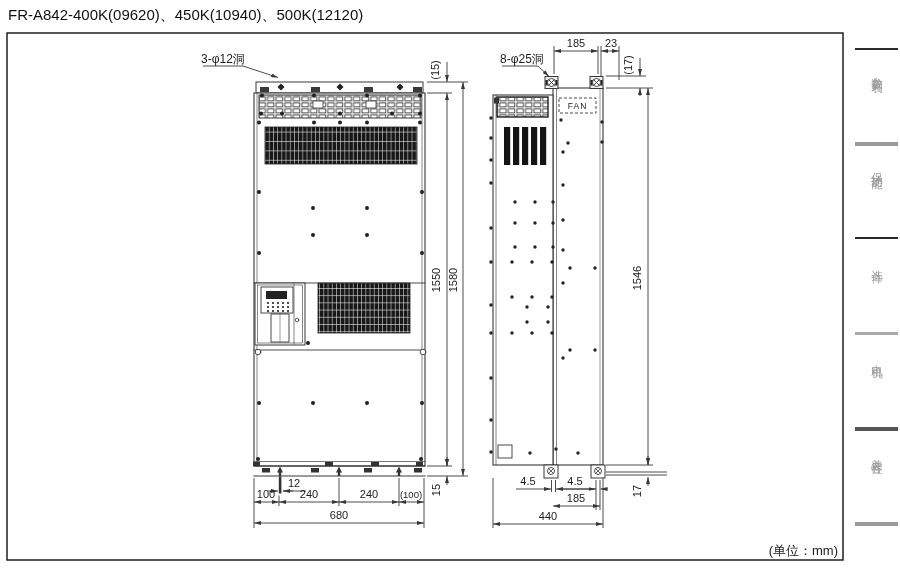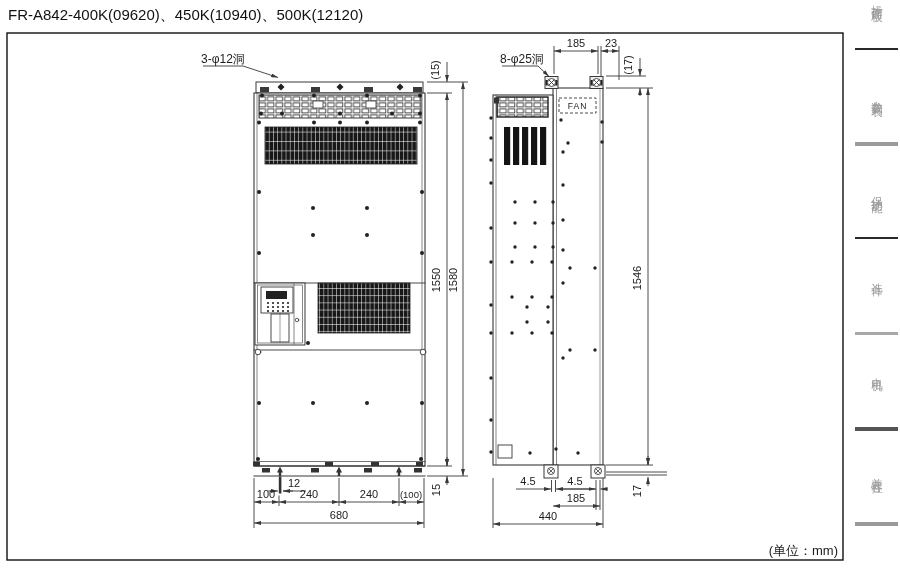--- a/index.html
+++ b/index.html
@@ -1,17 +1,17 @@
 <!DOCTYPE html>
 <html><head>
 <meta charset="utf-8">
 <style>
   html,body{margin:0;padding:0;background:#fff;}
   .page{position:relative;width:900px;height:568px;background:#fff;overflow:hidden;
-        font-family:"Liberation Sans",sans-serif;text-align:center;}
+        font-family:"Liberation Sans",sans-serif;}
   svg{position:absolute;left:0;top:0;}
   svg text{font-family:"Liberation Sans",sans-serif;fill:#1c1c1c;}
   .dimtxt{font-size:11px;}
   .dimtxt-sm{font-size:9.5px;}
   .lbl{font-size:12px;}
   .title-txt{font-size:15px;fill:#111;}
   .unit-txt{font-size:13px;}
   .fan-txt{font-size:8.5px;letter-spacing:1px;}
   .tabs{position:absolute;right:0;top:0;width:47px;height:568px;}
   .tab{position:absolute;left:0;right:0;display:flex;justify-content:center;}

